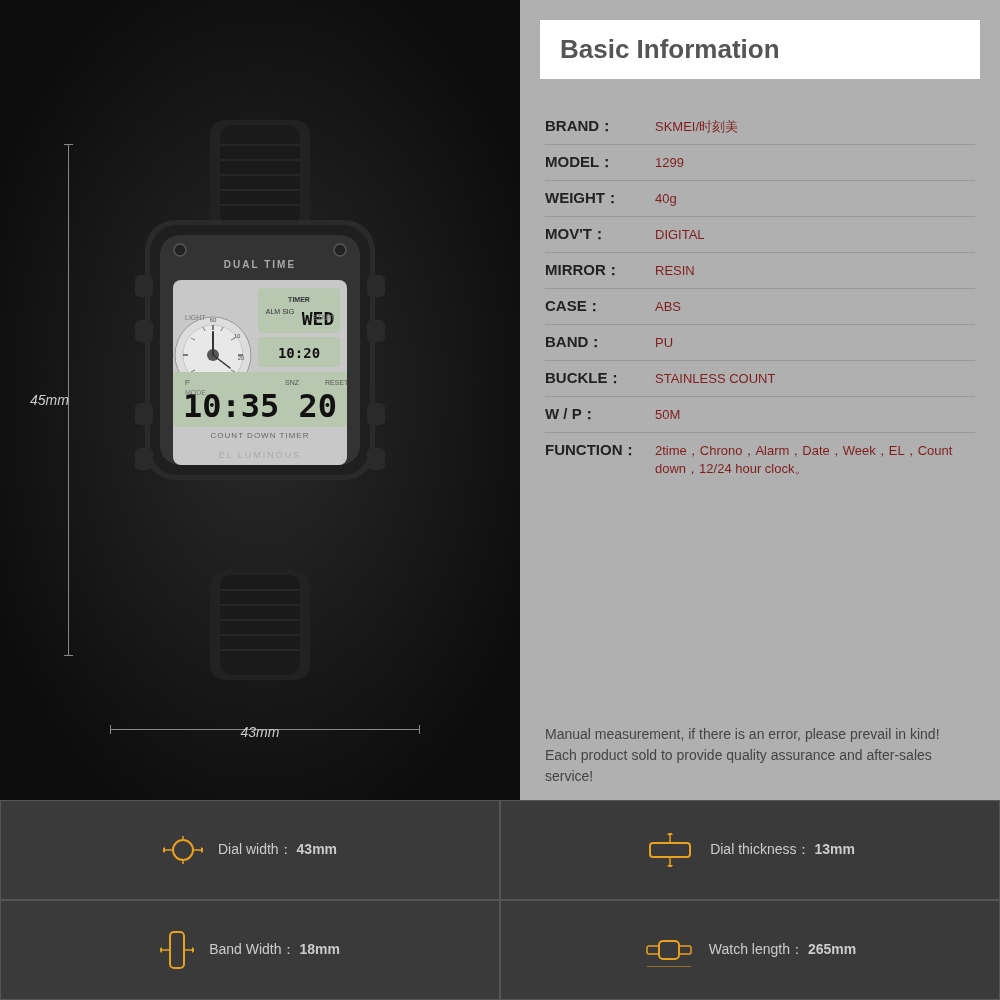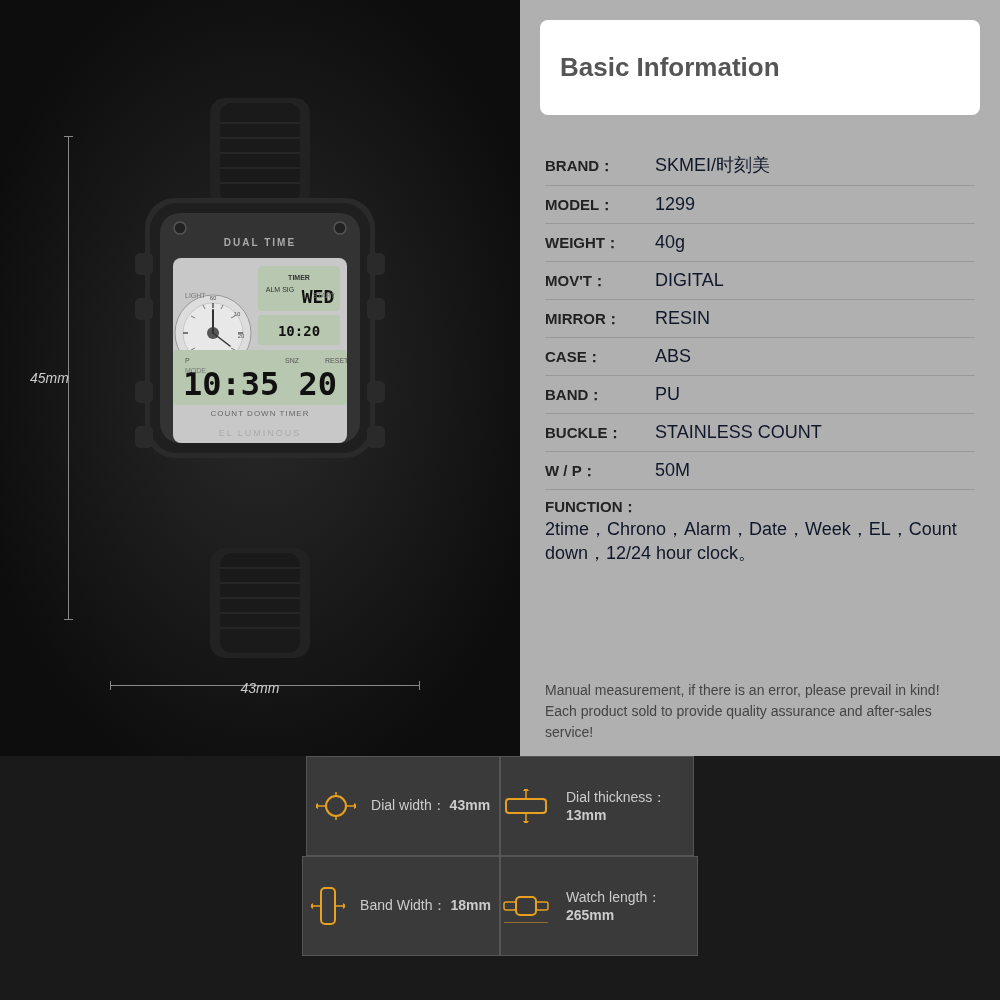--- a/index.html
+++ b/index.html
@@ -94,22 +94,21 @@
       flex: 1;
       background: #b0b0b0;
       padding: 0;
       display: flex;
       flex-direction: column;
     }
 
     .info-header {
       background: white;
       margin: 20px 20px 0 20px;
-      padding: 32px 20px;
-      border-radius: 8px;
+      padding: 14px 20px;
     }
     .info-header-title {
       font-size: 26px;
       font-weight: bold;
       color: #555;
     }
 
     .info-content {
       padding: 10px 25px;
       flex: 1;
@@ -118,46 +117,44 @@
 
     .info-row {
       display: flex;
       align-items: baseline;
       padding: 8px 0;
       border-bottom: 1px solid #999;
       font-size: 15px;
     }
     .info-row:last-child {
       border-bottom: none;
-      flex-direction: column;
     }
     .info-label {
       font-weight: bold;
       color: #222;
       min-width: 110px;
       font-size: 15px;
     }
     .info-value {
-      color: #0f172a;
-      font-size: 18px;
+      color: #7f1d1d;
+      font-size: 13px;
     }
 
     .info-note {
       padding: 8px 25px 13px;
       font-size: 14px;
       color: #444;
       line-height: 1.5;
     }
 
     
     .bottom-section {
-      height: 244px;
+      height: 200px;
       display: flex;
       flex-direction: column;
-      align-items: center;
     }
 
     .spec-row {
       display: flex;
       height: 100px;
     }
 
     .spec-box {
       flex: 1;
       background: #3a3a3a;

